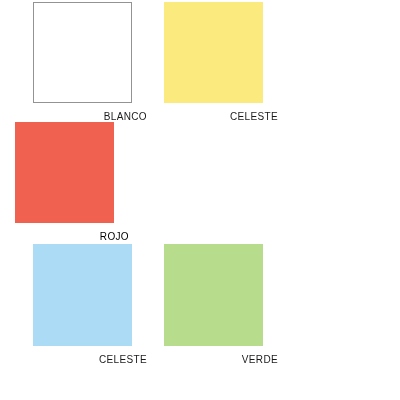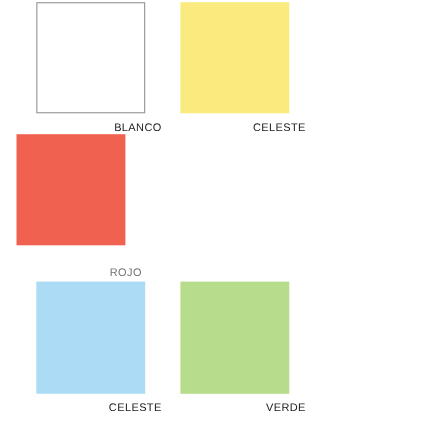--- a/index.html
+++ b/index.html
@@ -73,21 +73,21 @@
       <span class="swatch-label" style="color: rgb(26, 26, 26);">BLANCO</span>
     </div>
 
     <div class="swatch-cell">
       <span class="swatch-chip" style="background-color: rgb(251, 234, 126);"></span>
       <span class="swatch-label" style="color: rgb(26, 26, 26);">CELESTE</span>
     </div>
 
     <div class="swatch-cell">
       <span class="swatch-chip" style="background-color: rgb(240, 97, 79);"></span>
-      <span class="swatch-label" style="color: #737373; margin-top: 12px;">ROJO</span>
+      <span class="swatch-label" style="color: #000000;">ROJO</span>
     </div>
 
   </div>
 
   <div class="swatch-grid row-two">
 
     <div class="swatch-cell row-start">
       <span class="swatch-chip" style="background-color: rgb(172, 220, 245);"></span>
       <span class="swatch-label" style="color: rgb(26, 26, 26);">CELESTE</span>
     </div>

